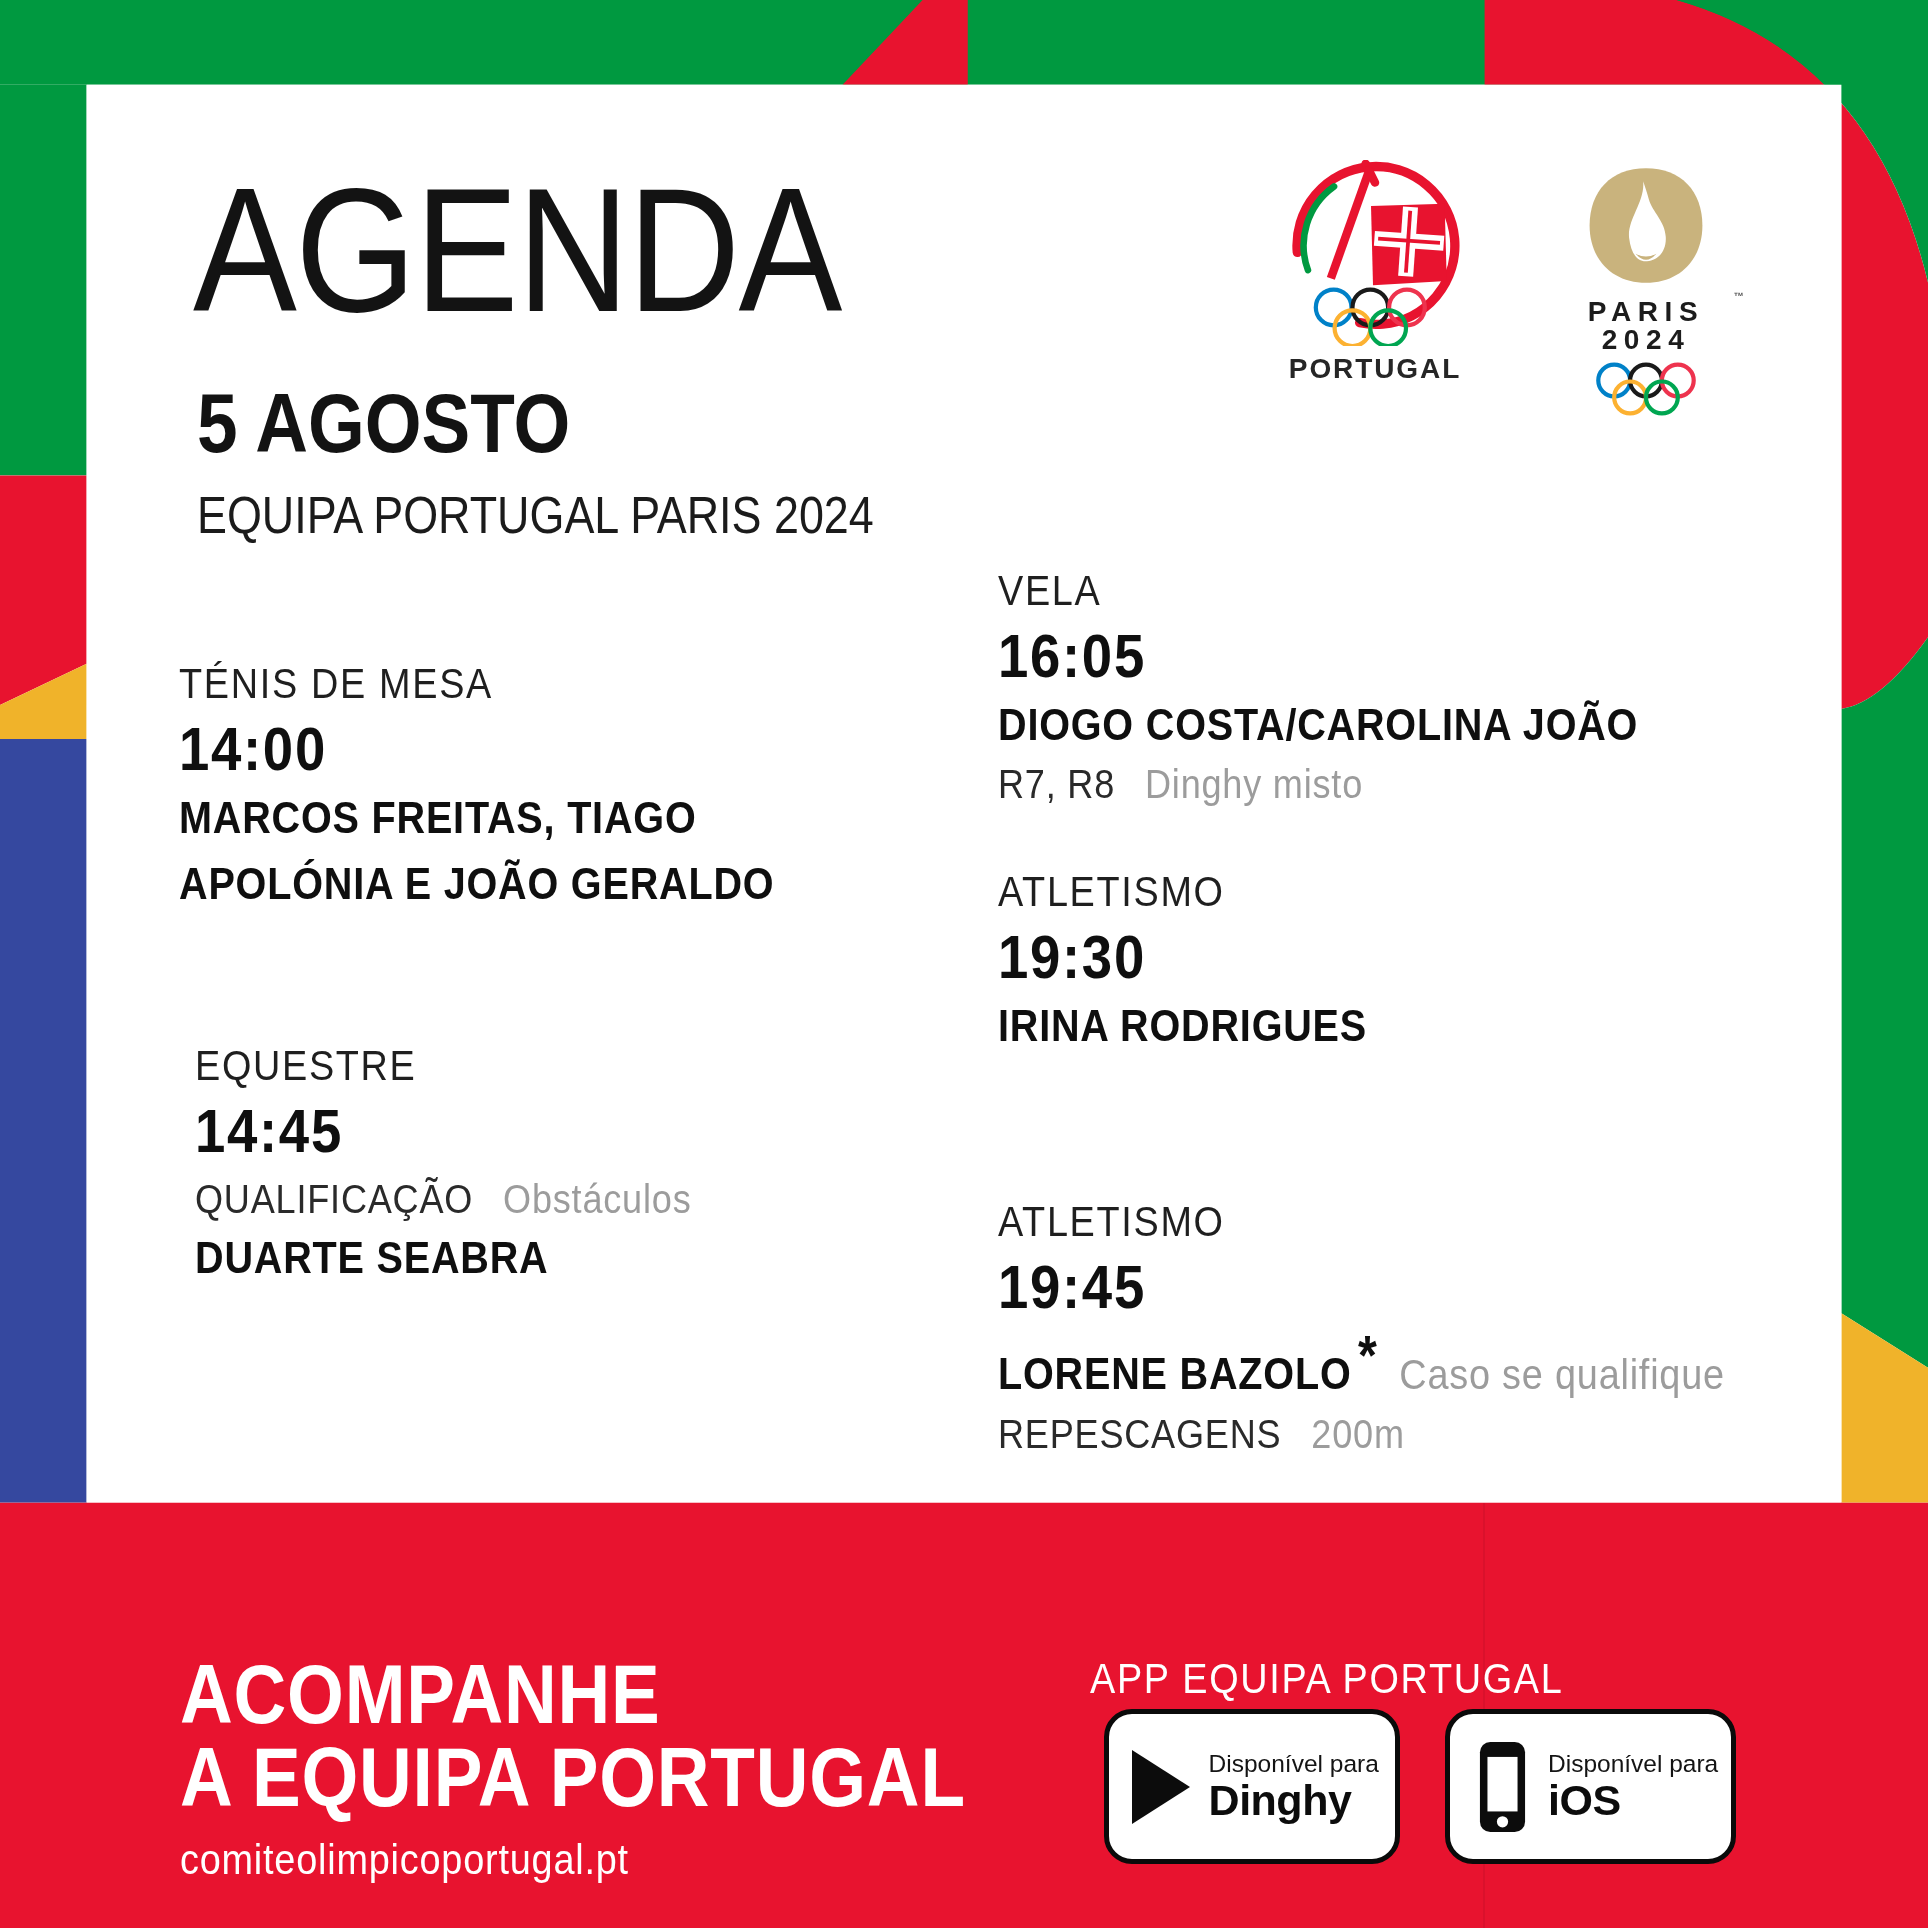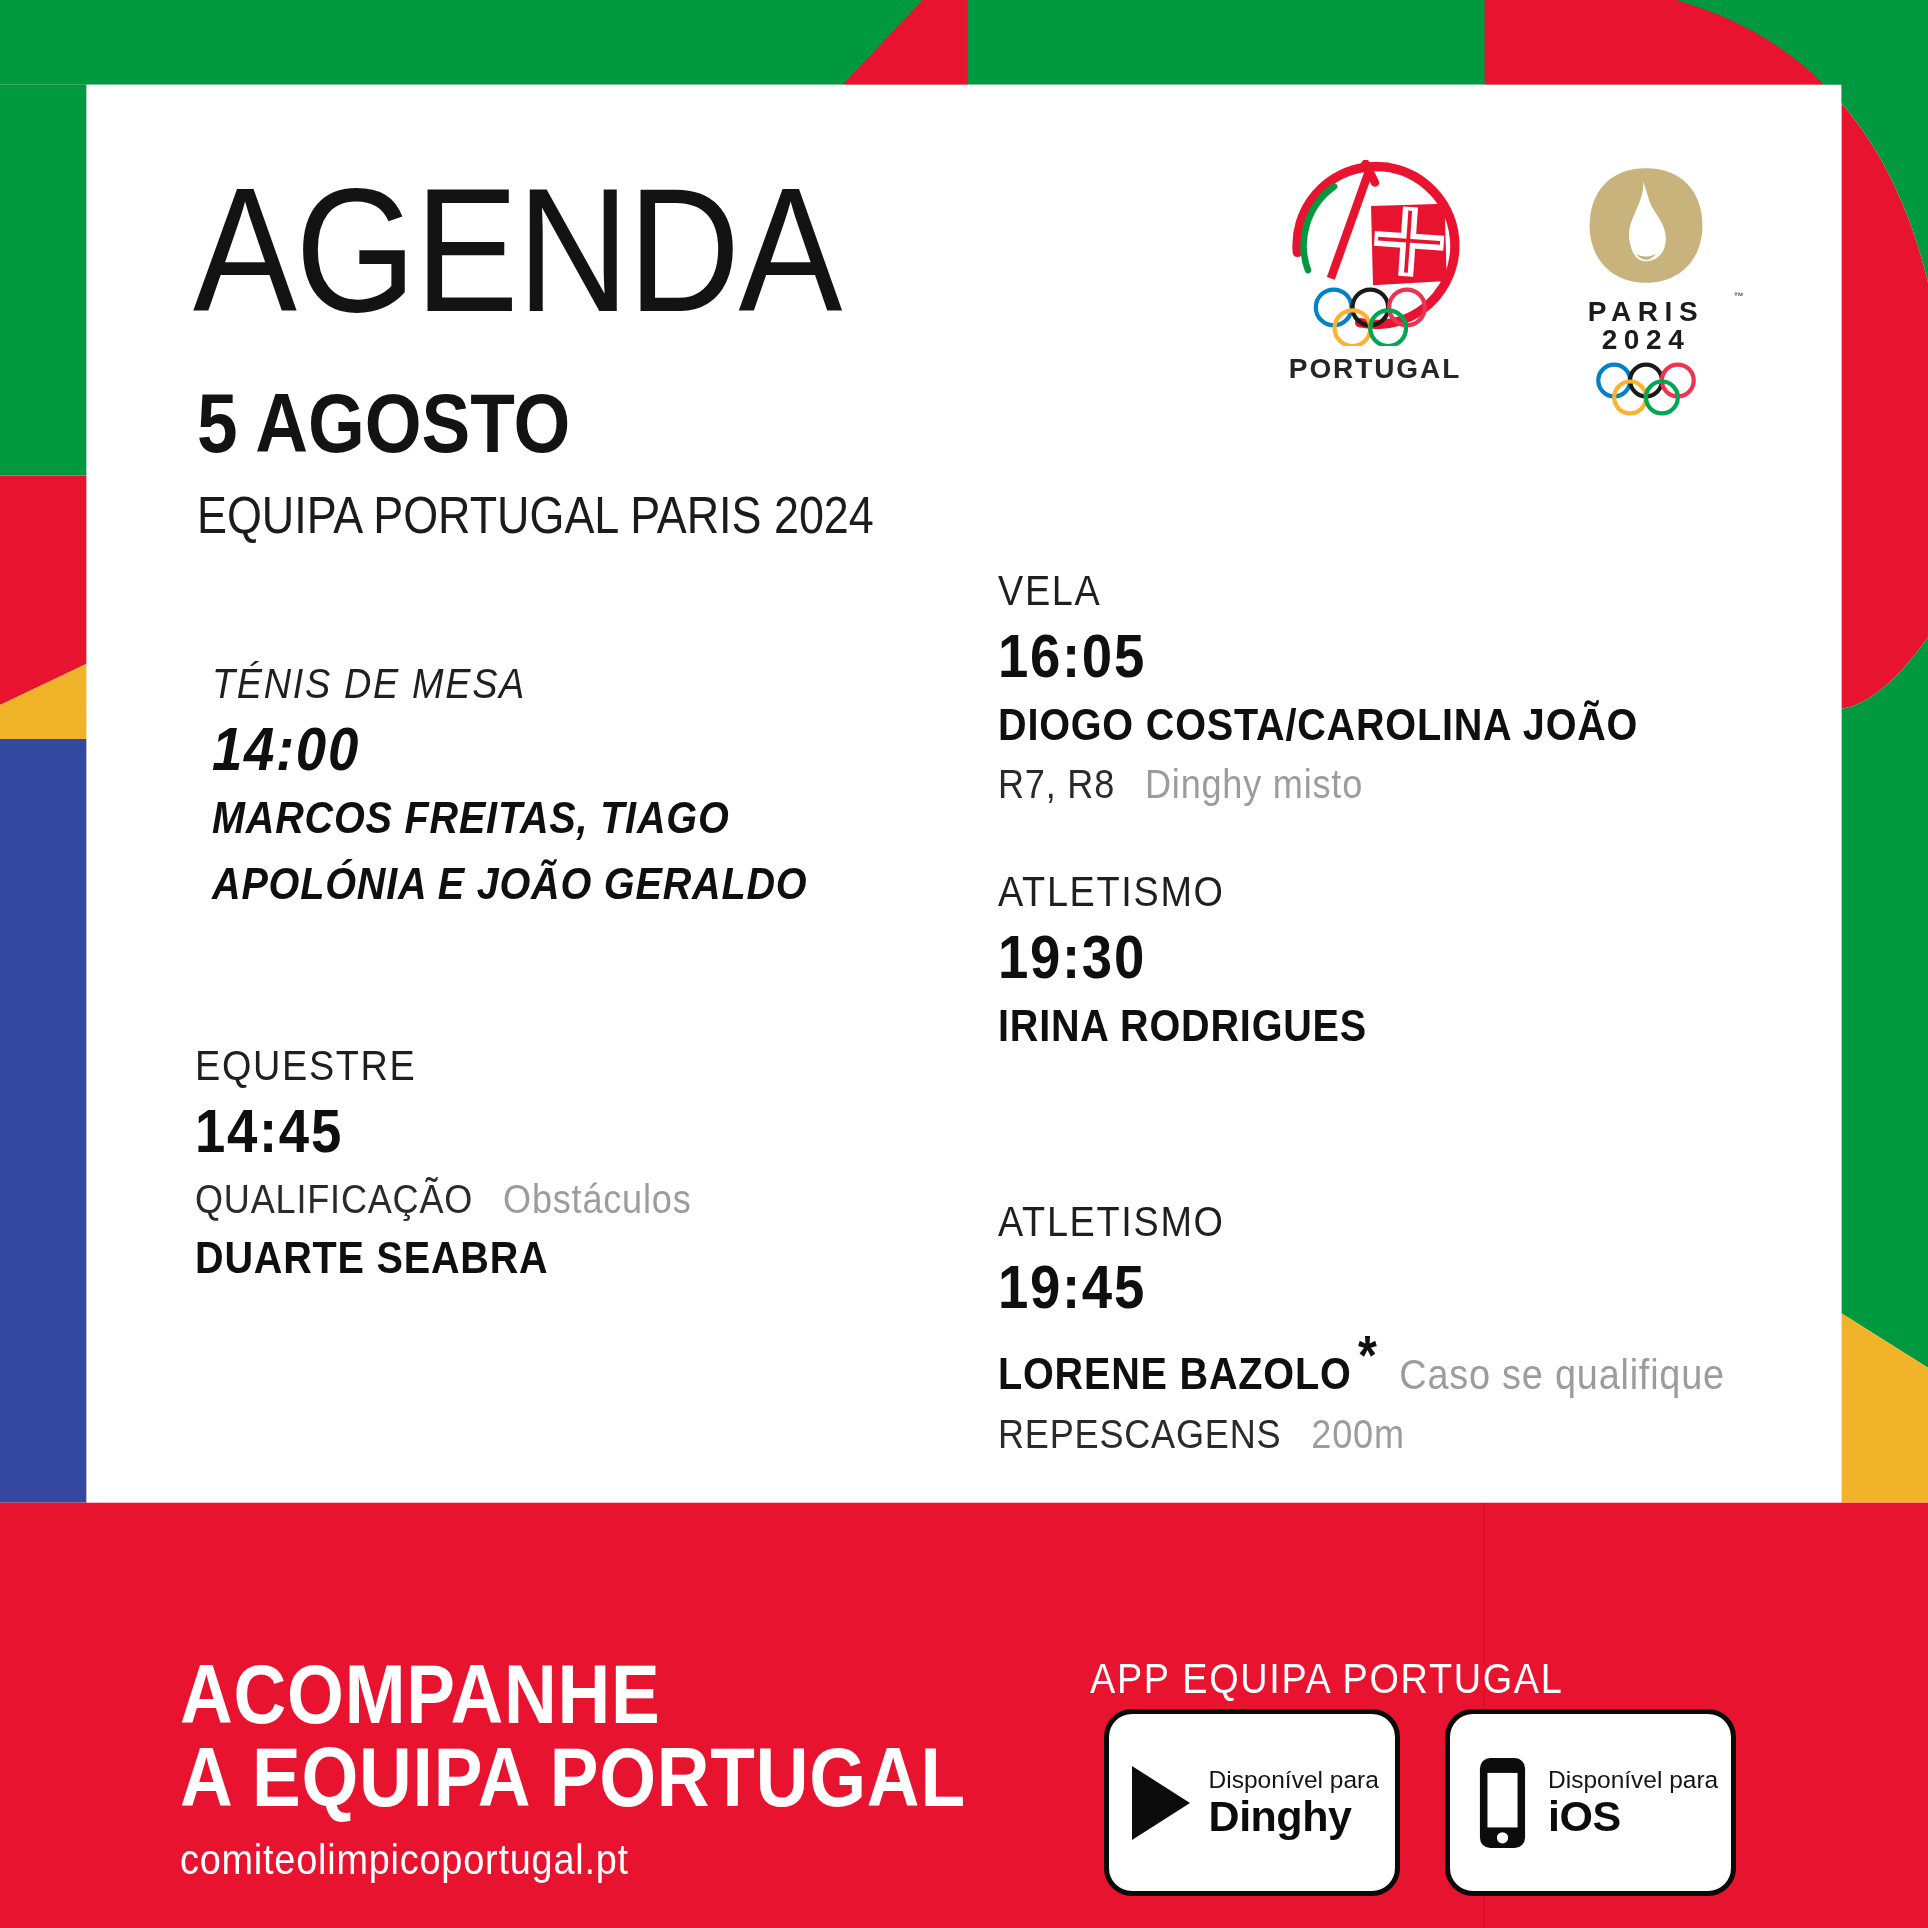--- a/index.html
+++ b/index.html
@@ -28,21 +28,21 @@
   .cop-word{font-size:28px;line-height:28px;font-weight:bold;color:#262626;letter-spacing:1.9px;margin-top:6px;}
   .paris-logo{left:1552px;top:166px;width:188px;text-align:center;}
   .paris-word{font-size:28px;line-height:28px;font-weight:bold;color:#1c1c1c;letter-spacing:6.6px;margin-top:10px;position:relative;}
   .paris-tm{position:absolute;font-size:10.4px;letter-spacing:0;color:#555;top:-15px;right:-3.8px;}
   .rings-svg{display:block;margin:5.6px auto 0;}
   
   .footer-head{left:180px;top:1653px;color:#fff;}
   .footer-head .l{font-size:83px;line-height:83px;font-weight:bold;letter-spacing:0.9px;}
   .footer-url{font-size:43px;line-height:43px;font-weight:400;margin-top:19px;letter-spacing:0.9px;}
   .app-label{left:1090px;top:1657px;color:#fff;font-size:43px;line-height:43px;font-weight:400;letter-spacing:1.9px;text-align:center;}
-  .badge{position:absolute;top:1709px;height:187px;background:#fff;border:5.6px solid #0a0a0a;border-radius:28px;box-sizing:border-box;display:flex;align-items:center;}
+  .badge{position:absolute;top:1709px;height:155px;background:#fff;border:5.6px solid #0a0a0a;border-radius:28px;box-sizing:border-box;display:flex;align-items:center;}
   .badge-android{left:1104px;width:296px;padding-left:22.6px;}
   .badge-ios{left:1445px;width:291px;padding-left:26px;}
   .play-tri{width:0;height:0;border-left:58px solid #0c0c0c;border-top:37px solid transparent;border-bottom:37px solid transparent;}
   .btxt{display:flex;flex-direction:column;justify-content:center;margin-left:19px;}
   .b-small{font-size:24.5px;line-height:28px;color:#141414;}
   .b-big{font-size:43px;line-height:45px;font-weight:bold;color:#0c0c0c;letter-spacing:-0.5px;}
   .seam{position:absolute;left:1483px;top:1503px;width:1.9px;height:426px;background:rgba(0,0,0,0.06);}
 </style>
 </head>
 <body>
@@ -126,21 +126,21 @@
       <g fill="none" stroke-width="4.5">
         <circle cx="36" cy="22" r="17" stroke="#0081C8"></circle>
         <circle cx="70" cy="22" r="17" stroke="#1A1A1A"></circle>
         <circle cx="104" cy="22" r="17" stroke="#EE334E"></circle>
         <circle cx="53" cy="40" r="17" stroke="#FCB131"></circle>
         <circle cx="87" cy="40" r="17" stroke="#00A651"></circle>
       </g>
     </svg>
   </div>
 
-  <div class="event" style="left:212px;top:662px;font-style:italic;">
+  <div class="event" style="left:179px;top:662px;">
     <div><span class="sport cond">TÉNIS DE MESA</span></div>
     <div><span class="time cond">14:00</span></div>
     <div><span class="name cond">MARCOS FREITAS, TIAGO</span></div>
     <div><span class="name name2 cond">APOLÓNIA E JOÃO GERALDO</span></div>
   </div>
 
   <div class="event" style="left:195px;top:1044px;">
     <div><span class="sport cond">EQUESTRE</span></div>
     <div><span class="time cond">14:45</span></div>
     <div><span class="stage-line cond"><span class="stage">QUALIFICAÇÃO</span><span class="detail">Obstáculos</span></span></div>

